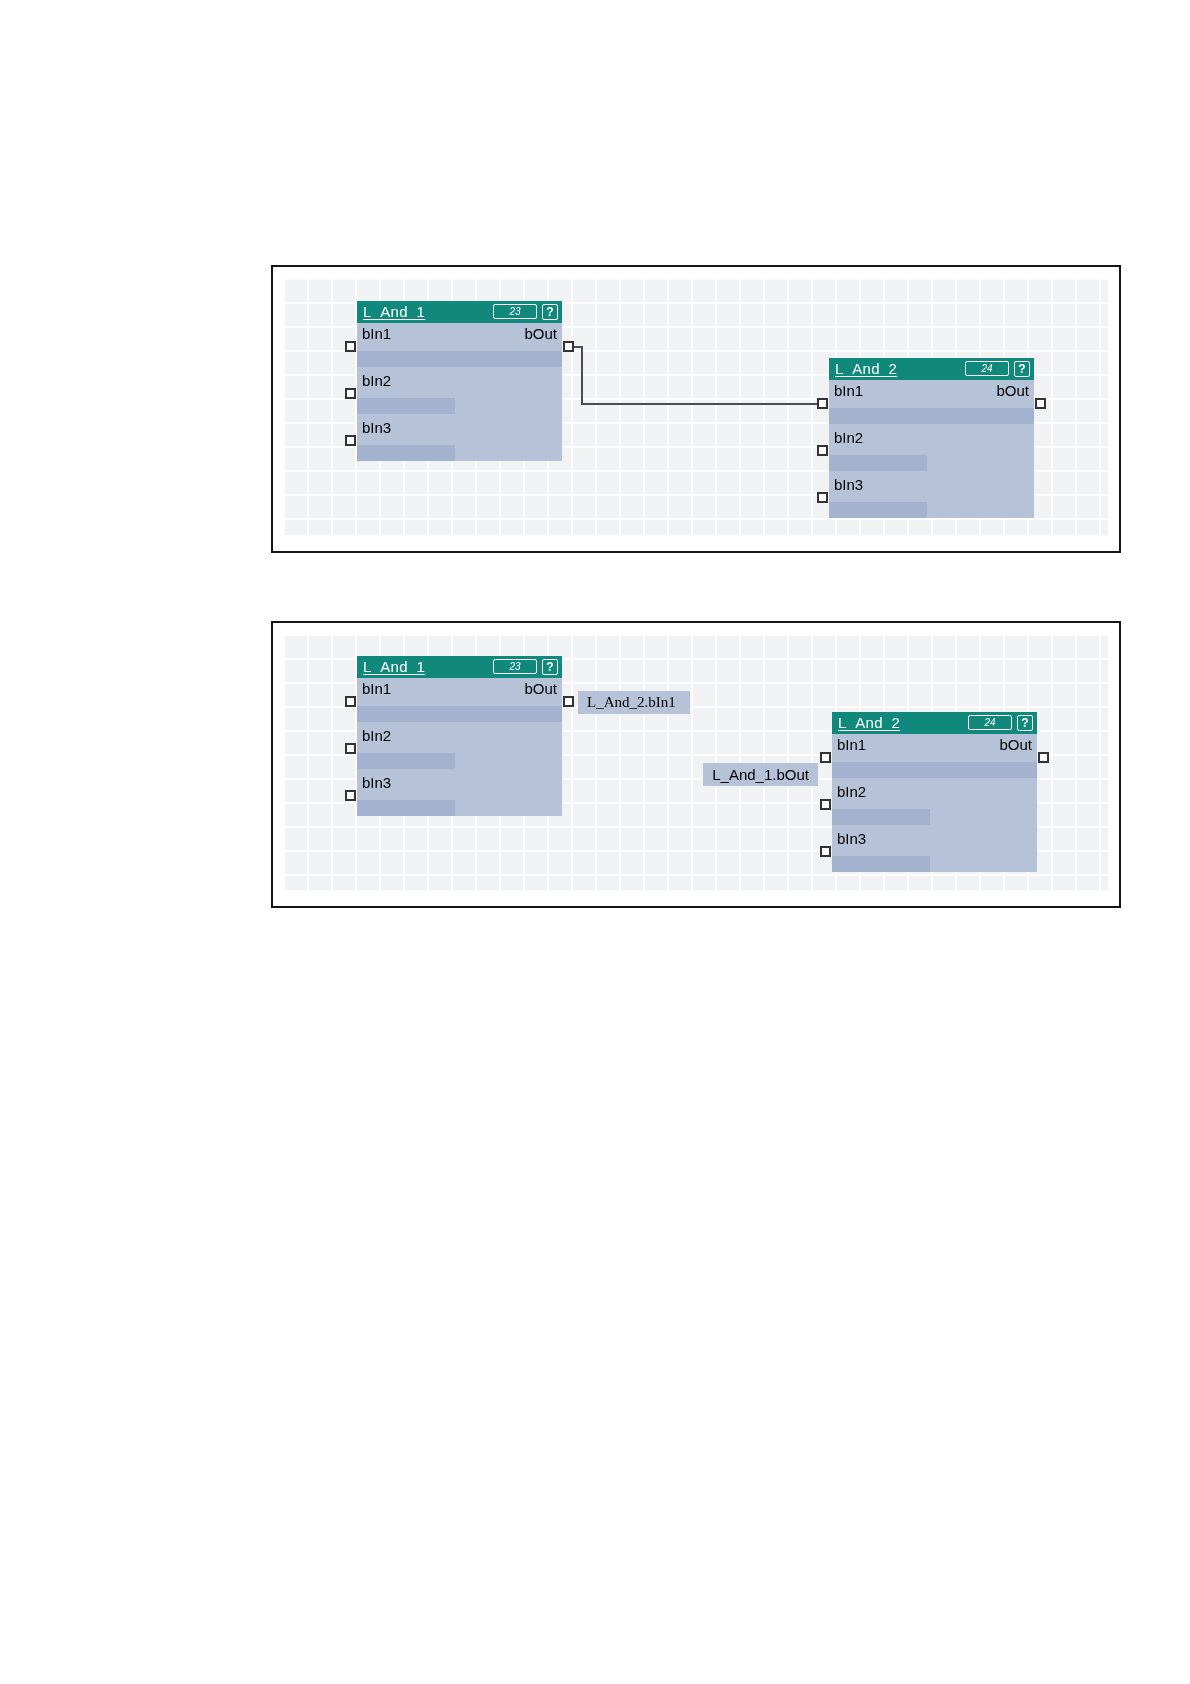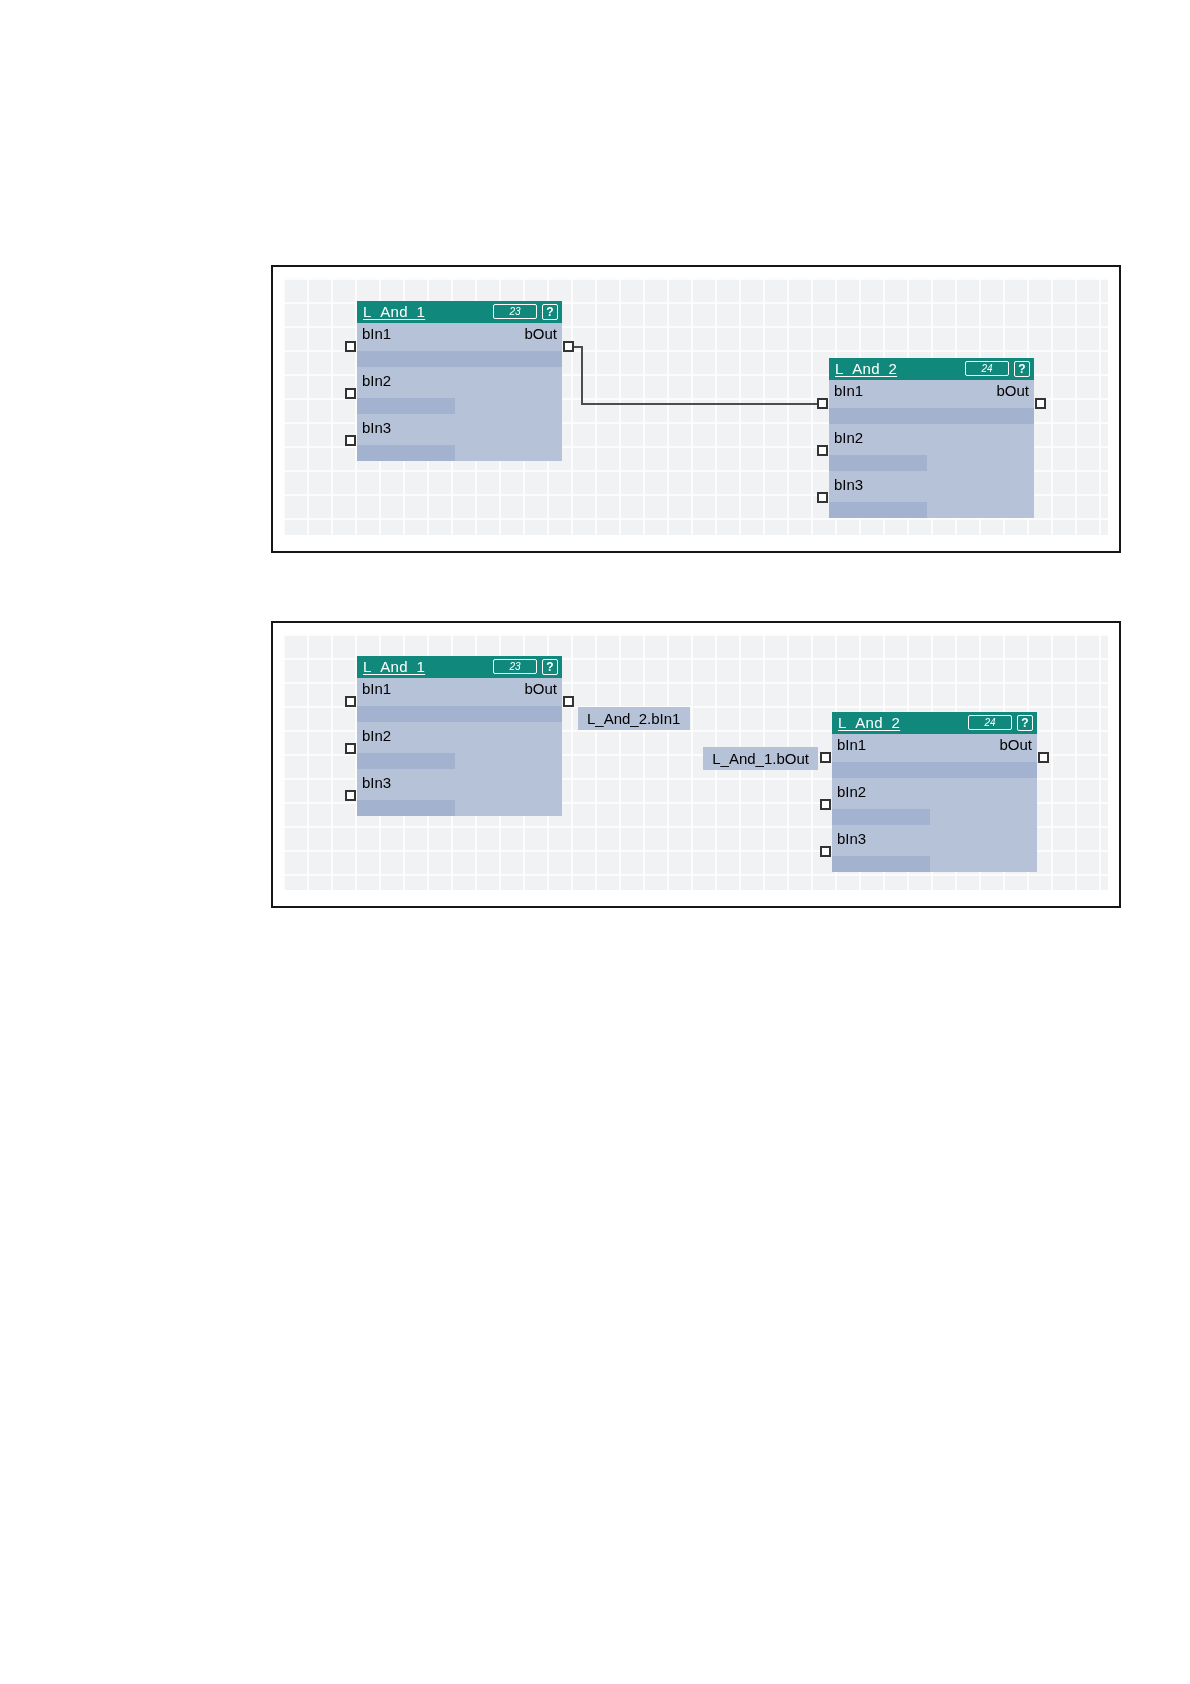--- a/index.html
+++ b/index.html
@@ -129,23 +129,23 @@
     <span class="plabel" style="top:116px;">bIn3</span>
     <div class="band" style="top:50px;width:205px;"></div>
     <div class="band" style="top:97px;width:98px;"></div>
     <div class="band" style="top:144px;width:98px;"></div>
     <span class="conn in" style="top:40px;"></span>
     <span class="conn in" style="top:87px;"></span>
     <span class="conn in" style="top:134px;"></span>
     <span class="conn out" style="top:40px;"></span>
   </div>
 
-  <div class="conn-label" style="left:305px;top:84px;">L_And_2.bIn1</div>
+  <div class="conn-label" style="left:305px;top:68px;font-family:Liberation Serif, serif;">L_And_2.bIn1</div>
 
-  <div class="conn-label" style="right:301px;top:124px;text-align:right;">L_And_1.bOut</div>
+  <div class="conn-label" style="right:301px;top:140px;text-align:right;">L_And_1.bOut</div>
 
   <div class="block" style="left:559px;top:89px;">
     <div class="hdr">
       <span class="title">L_And_2</span>
       <span class="badge">24</span>
       <span class="help">?</span>
     </div>
     <span class="plabel" style="top:22px;">bIn1</span>
     <span class="plabel out" style="top:22px;">bOut</span>
     <span class="plabel" style="top:69px;">bIn2</span>

